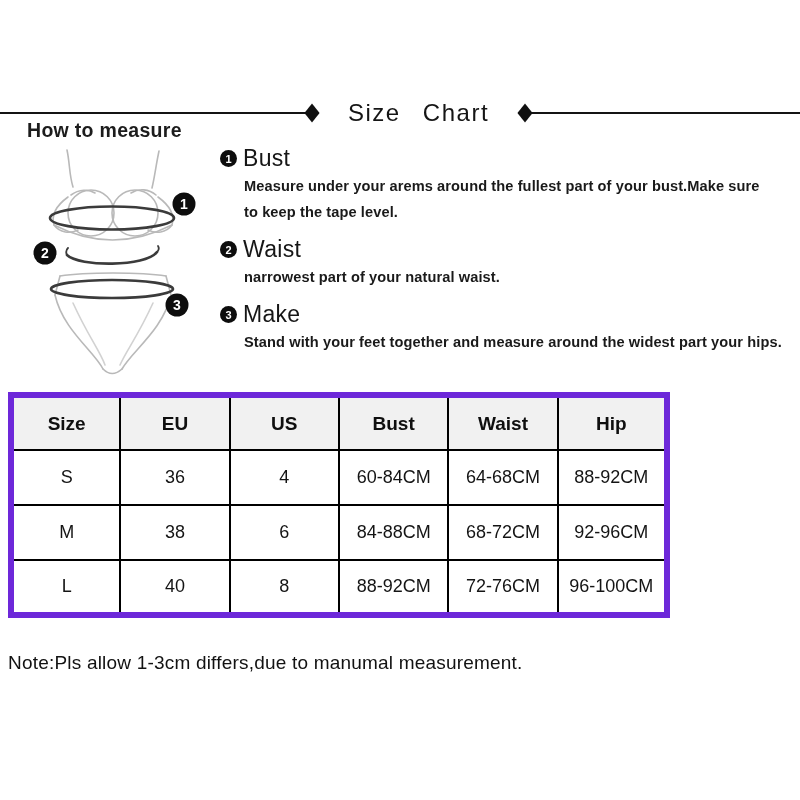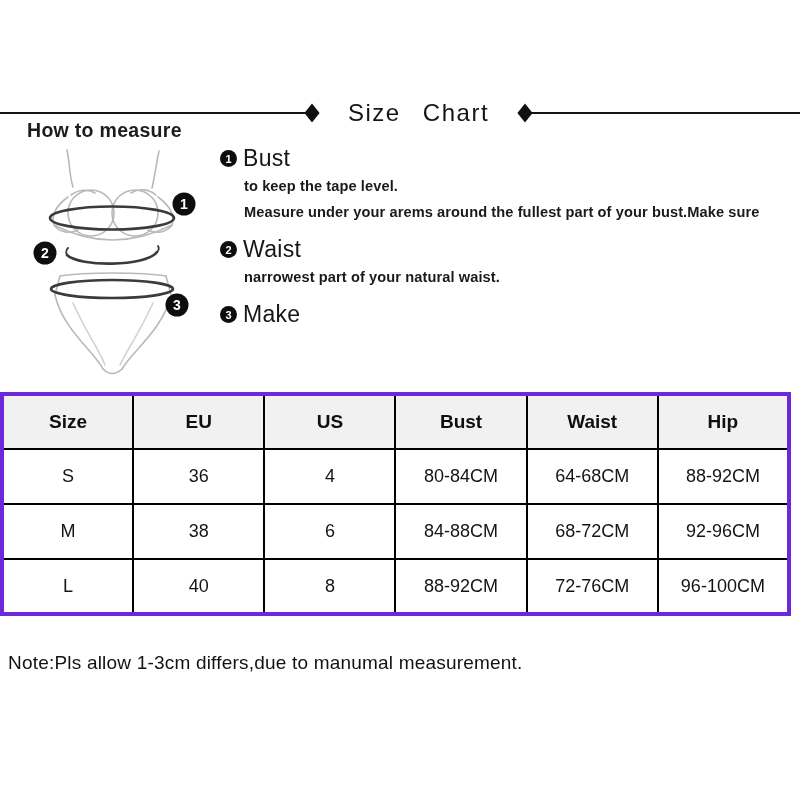--- a/index.html
+++ b/index.html
@@ -54,23 +54,23 @@
   .m-title { font-size: 23px; color: #161616; letter-spacing: 0.3px; }
   .m-lines { padding-left: 24px; }
   .m-line {
     font-size: 14.6px; font-weight: bold; color: #1a1a1a;
     line-height: 26px; white-space: nowrap; letter-spacing: 0.1px;
   }
   .m-section:nth-child(2) .m-line + .m-line { padding-left: 5px; margin-left: 18px; }
 
   
   .size-table {
-    position: absolute; left: 0; top: 392px; width: 791px;
+    position: absolute; left: 8px; top: 392px; width: 662px;
     border-collapse: collapse; table-layout: fixed;
-    border: 4px solid #6d28d9;
+    border: 6px solid #6d28d9;
   }
   .size-table th, .size-table td {
     border: 2px solid #000000; text-align: center; vertical-align: middle;
     height: 55px; padding: 0;
   }
   .size-table th {
     background: #f1f1f1; font-size: 19px; font-weight: bold; color: #0f0f0f;
   }
   .size-table td { font-size: 18px; color: #141414; background: #ffffff; }
 
@@ -142,39 +142,42 @@
   </svg>
 
   <div class="sections">
 
     <div class="m-section">
       <div class="m-head">
         <span class="badge">1</span>
         <span class="m-title">Bust</span>
       </div>
       <div class="m-lines">
+        <div class="m-line">Measure under your arems around the fullest part of your bust.Make sure</div>
         <div class="m-line">to keep the tape level.</div>
-        <div class="m-line">Measure under your arems around the fullest part of your bust.Make sure</div>
       </div>
     </div>
 
     <div class="m-section">
       <div class="m-head">
         <span class="badge">2</span>
         <span class="m-title">Waist</span>
       </div>
       <div class="m-lines">
         <div class="m-line">narrowest part of your natural waist.</div>
       </div>
     </div>
 
     <div class="m-section">
       <div class="m-head">
         <span class="badge">3</span>
         <span class="m-title">Make</span>
+      </div>
+      <div class="m-lines">
+        <div class="m-line">Stand with your feet together and measure around the widest part your hips.</div>
       </div>
     </div>
 
   </div>
 
   <table class="size-table">
     <thead>
       <tr>
         <th>Size</th>
         <th>EU</th>
@@ -182,21 +185,21 @@
         <th>Bust</th>
         <th>Waist</th>
         <th>Hip</th>
       </tr>
     </thead>
     <tbody>
       <tr>
         <td>S</td>
         <td>36</td>
         <td>4</td>
-        <td>80-84CM</td>
+        <td>60-84CM</td>
         <td>64-68CM</td>
         <td>88-92CM</td>
       </tr>
       <tr>
         <td>M</td>
         <td>38</td>
         <td>6</td>
         <td>84-88CM</td>
         <td>68-72CM</td>
         <td>92-96CM</td>

